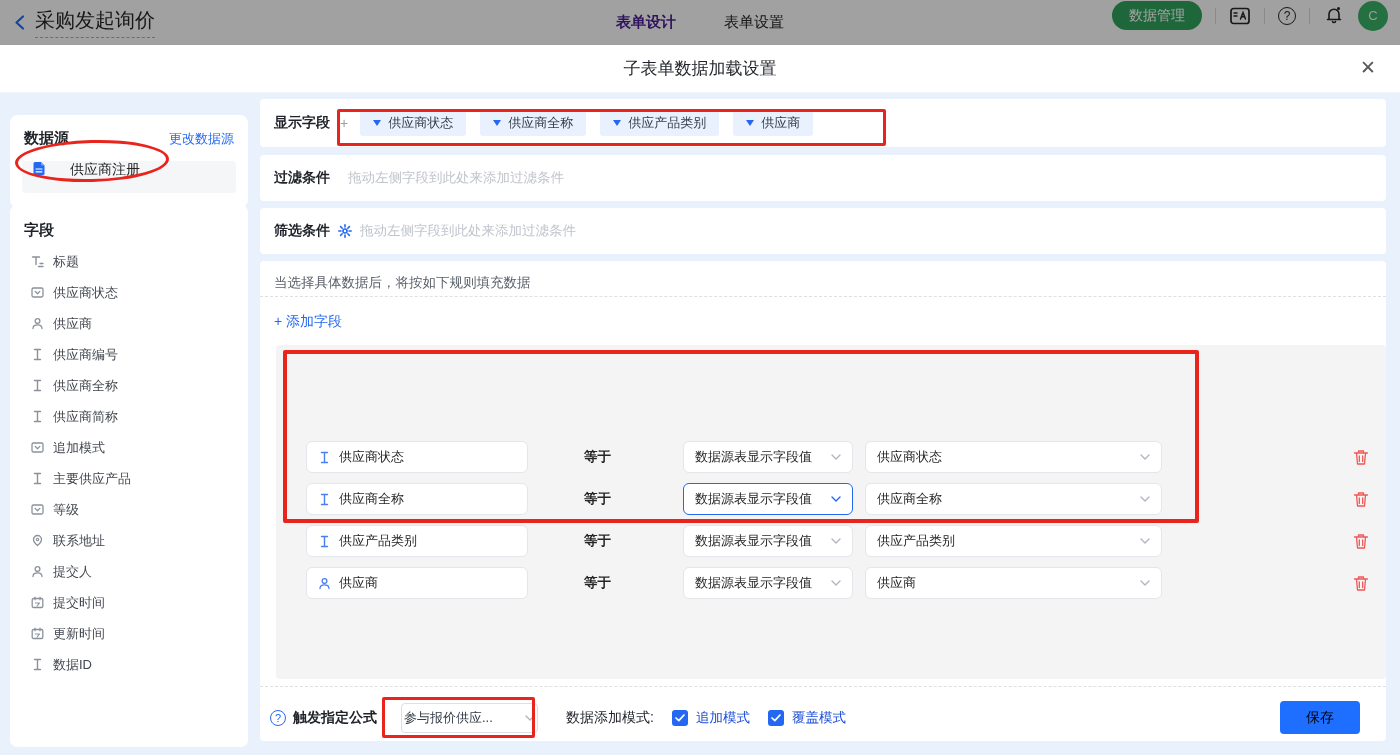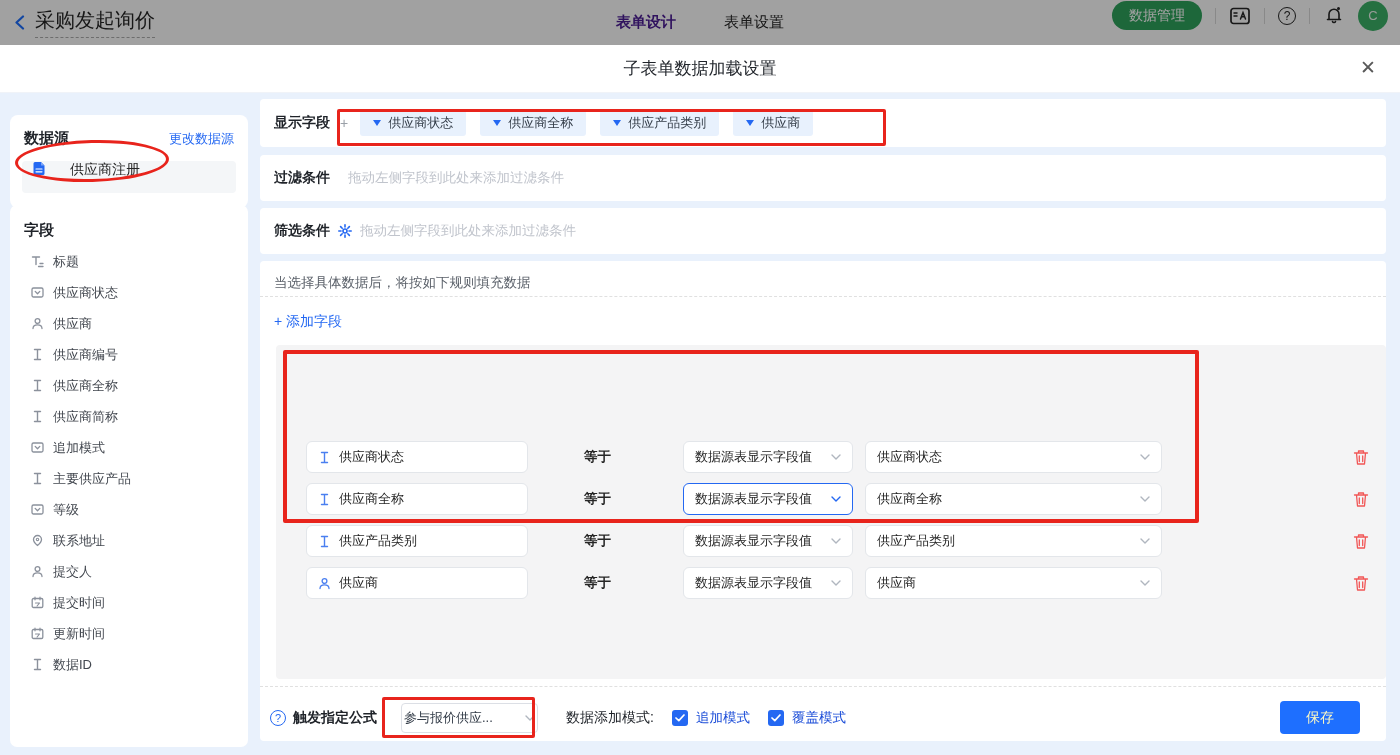--- a/index.html
+++ b/index.html
@@ -97,21 +97,21 @@
   .formula-label { font-size:14px; font-weight:bold; color:#1f2329; margin-left:7px; }
   .formula-dd { margin-left:24px; width:137px; height:30px; background:#fff; border:1px solid #dcdfe5; border-radius:4px;
                 display:flex; align-items:center; justify-content:space-between; padding:0 2px; cursor:pointer; }
   .formula-dd .ftxt { font-size:13px; color:#333c48; white-space:nowrap; }
   .formula-dd .chev { color:#b0b6bf; display:flex; }
   .mode-label { font-size:14px; font-weight:normal; color:#1f2329; margin-left:28px; }
   .chk-group { display:flex; align-items:center; gap:8px; margin-left:18px; cursor:pointer; }
   .chk { width:16px; height:16px; background:#2468f2; border-radius:3px; display:flex;
          align-items:center; justify-content:center; }
   .chk-label { font-size:13.5px; color:#1d4ed8; }
-  .save-btn { position:absolute; right:26px; top:2px; width:80px; height:33px; background:#1e6fff; color:#fef9c3;
+  .save-btn { position:absolute; right:26px; top:2px; width:80px; height:33px; background:#1e6fff; color:#000000;
               font-size:14px; border:none; border-radius:4px; cursor:pointer; }
 
   
   .anno { position:absolute; border:3px solid #e8241c; pointer-events:none; z-index:20; }
   .anno-ellipse { left:15px; top:140px; width:154px; height:42px; border-radius:50%; transform:rotate(-1.5deg); }
   .anno-tags { left:337px; top:109px; width:549px; height:37px; border-radius:2px; }
   .anno-rules { left:283px; top:350px; width:916px; height:173px; border-width:4px; border-radius:2px; }
   .anno-formula { left:382px; top:697px; width:153px; height:41px; border-radius:2px; }
 
   svg { display:block; }

